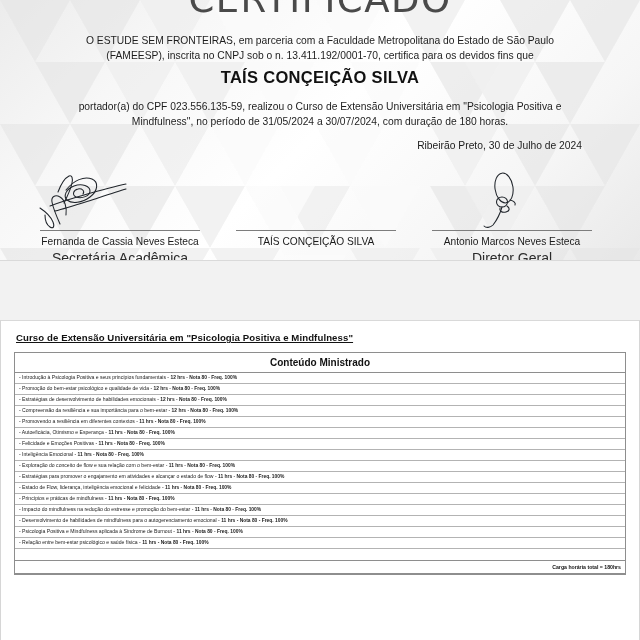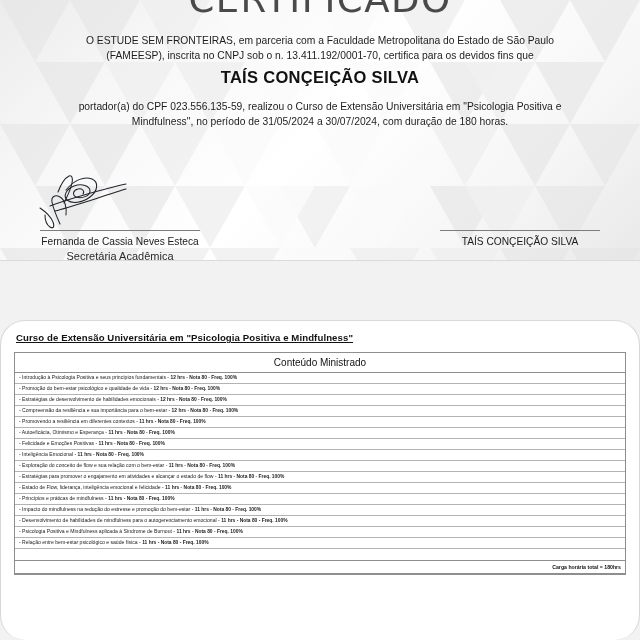--- a/index.html
+++ b/index.html
@@ -93,21 +93,20 @@
     color: #1d1d1d;
   }
 
   
   .sig-row {
     position: absolute;
     top: 170px;
     left: 0;
     right: 0;
     display: flex;
-    justify-content: space-between;
     padding: 0 22px;
     box-sizing: border-box;
   }
   .sig-block {
     width: 196px;
     text-align: center;
     position: relative;
   }
   .sig-art {
     height: 60px;
@@ -117,60 +116,59 @@
   .sig-line {
     border-top: 1px solid #7d7d7d;
     margin: 0 18px 5px 18px;
   }
   .sig-name {
     font-size: 10.2px;
     color: #1b1b1b;
     line-height: 12.5px;
   }
   .sig-role {
-    font-size: 11px;
+    font-size: 14px;
     color: #2a2a2a;
     margin-top: 1px;
   }
 
   
   .page-content {
     position: absolute;
     left: 0;
     top: 320px;
     width: 640px;
     height: 320px;
     background: #ffffff;
     box-sizing: border-box;
     border-left: 1px solid #d6d6d6;
     border-right: 1px solid #d6d6d6;
     border-top: 1px solid #d9d9d9;
     padding: 11px 13px 0 13px;
     overflow: hidden;
-    border-radius: 25px;
   }
   .course-heading {
     font-size: 9.6px;
     font-weight: bold;
     color: #121212;
     text-decoration: underline;
     margin: 0 0 9px 2px;
     letter-spacing: .1px;
   }
 
   .content-table {
     border: 1px solid #8e8e8e;
     background: #fff;
     box-sizing: border-box;
     width: 100%;
   }
   .ct-head {
     text-align: center;
     font-size: 10px;
-    font-weight: normal;
+    font-weight: bold;
     color: #111;
     padding: 4px 0 4px 0;
     border-bottom: 1px solid #8e8e8e;
     background: #fff;
   }
   .ct-row {
     border-bottom: 1px solid #b3b3b3;
     padding: 1.2px 4px 1.6px 4px;
     font-size: 5.1px;
     line-height: 7.2px;
@@ -263,20 +261,21 @@
     <div class="cert-inner">
 
       <div class="cert-title">CERTIFICADO</div>
 
       <div class="cert-para p-intro">O ESTUDE SEM FRONTEIRAS, em parceria com a Faculdade Metropolitana do Estado de São Paulo (FAMEESP), inscrita no CNPJ sob o n. 13.411.192/0001-70, certifica para os devidos fins que</div>
 
       <div class="cert-name">TAÍS CONÇEIÇÃO SILVA</div>
 
       <div class="cert-para p-body">portador(a) do CPF 023.556.135-59, realizou o Curso de Extensão Universitária em "Psicologia Positiva e Mindfulness", no período de 31/05/2024 a 30/07/2024, com duração de 180 horas.</div>
 
+      <div class="cert-city">Ribeirão Preto, 30 de Julho de 2024</div>
 
       <div class="sig-row">
 
         <div class="sig-block">
           <div class="sig-art">
             <svg width="196" height="60" viewBox="0 0 196 60">
               <g fill="none" stroke="#20252b" stroke-width="1.05" stroke-linecap="round">
                 <path d="M38 54 C34 45 31 38 30 32 C29 27 33 24 38 27 C43 30 45 38 44 45"></path>
                 <path d="M36 22 C39 14 43 8 47 6 C50 5 51 8 50 13 C49 19 45 27 42 33"></path>
                 <path d="M44 20 C52 10 62 6 70 9 C77 12 76 21 68 27 C60 33 50 34 45 30 C41 26 44 19 52 16
@@ -291,20 +290,36 @@
           <div class="sig-name">Fernanda de Cassia Neves Esteca</div>
           <div class="sig-role">Secretária Acadêmica</div>
         </div>
 
         <div class="sig-block">
           <div class="sig-art"></div>
           <div class="sig-line"></div>
           <div class="sig-name">TAÍS CONÇEIÇÃO SILVA</div>
         </div>
 
+        <div class="sig-block">
+          <div class="sig-art">
+            <svg width="196" height="60" viewBox="0 0 196 60">
+              <g fill="none" stroke="#20252b" stroke-width="1.05" stroke-linecap="round">
+                <ellipse cx="90" cy="18" rx="9" ry="15" transform="rotate(-8 90 18)"></ellipse>
+                <ellipse cx="88" cy="32" rx="5.5" ry="5"></ellipse>
+                <path d="M93 36 C96 38 96 41 92 42 C88 43 85 41 86 38"></path>
+                <path d="M88 37 C86 44 83 50 79 55 C76 58 72 58 70 56"></path>
+                <path d="M96 30 C100 31 102 33 101 35"></path>
+              </g>
+            </svg>
+          </div>
+          <div class="sig-line"></div>
+          <div class="sig-name">Antonio Marcos Neves Esteca</div>
+          <div class="sig-role">Diretor Geral</div>
+        </div>
 
       </div>
     </div>
   </div>
 
   <div class="page-content">
 
     <div class="course-heading">Curso de Extensão Universitária em "Psicologia Positiva e Mindfulness"</div>
 
     <div class="content-table">

